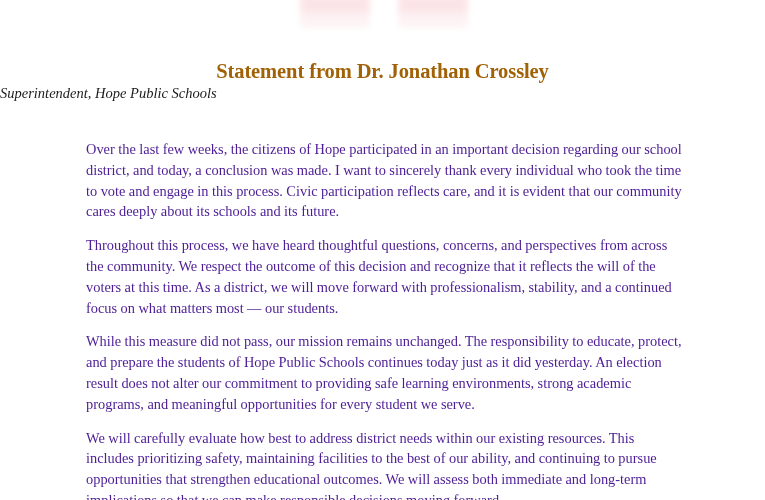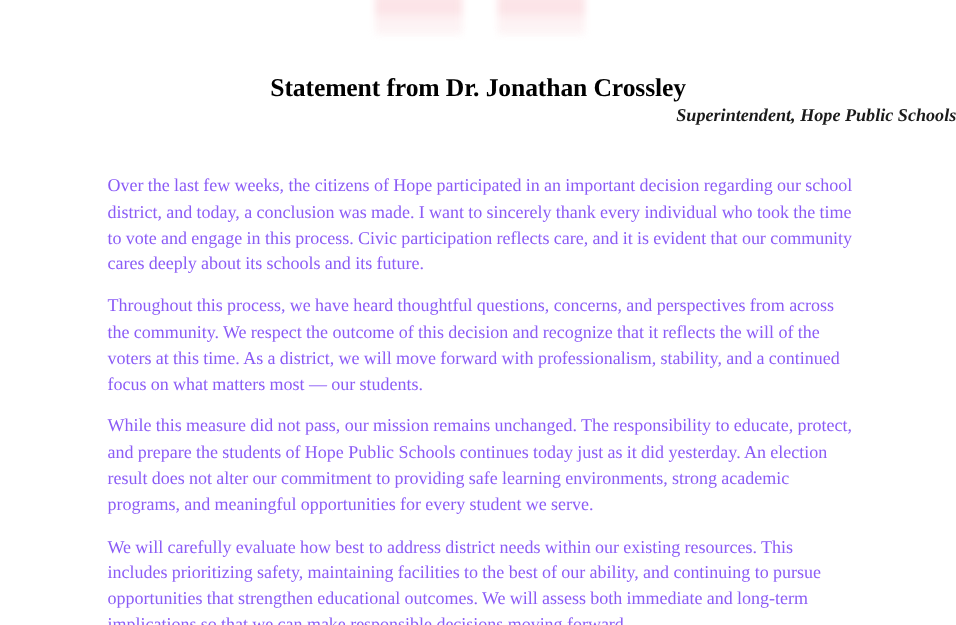--- a/index.html
+++ b/index.html
@@ -65,48 +65,48 @@
   
   .doc-title {
     position: absolute;
     top: 45px;
     left: 0;
     width: 765px;
     text-align: center;
     font-size: 20.5px;
     font-weight: bold;
     letter-spacing: -0.1px;
-    color: #000000;
+    color: #a16207;
     line-height: 1.25;
   }
   .doc-subtitle {
     position: absolute;
     top: 84px;
     left: 0;
     width: 765px;
-    text-align: right;
+    text-align: left;
     font-size: 14.5px;
     font-style: italic;
-    font-weight: bold;
+    font-weight: normal;
     color: #1b1b1b;
     line-height: 1.3;
   }
 
   
   .body-copy {
     position: absolute;
     top: 139px;
     left: 86px;
     width: 596px;
   }
   .para {
     margin: 0 0 13px 0;
     font-size: 14.4px;
     line-height: 20.8px;
-    color: #8b5cf6;
+    color: #4c1d95;
     text-align: left;
     word-spacing: -0.15px;
   }
   .para:last-child {
     margin-bottom: 0;
   }
 </style>
 </head>
 <body>
 

